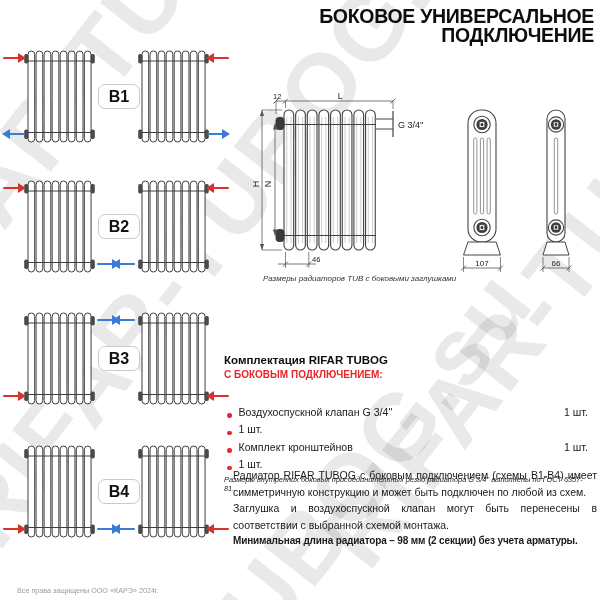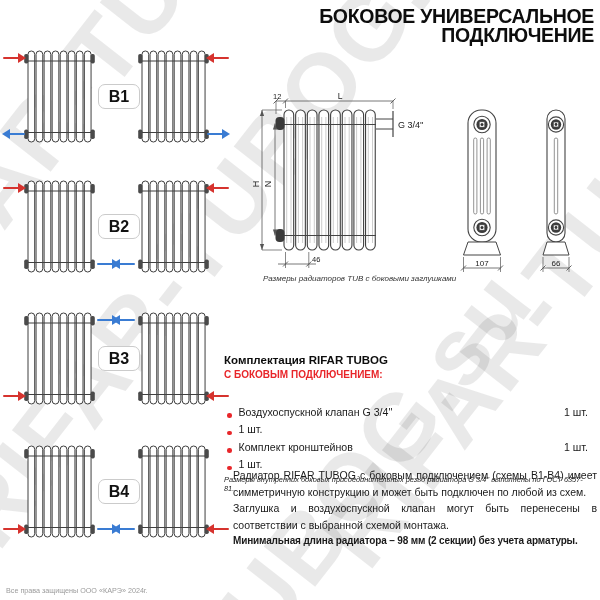--- a/index.html
+++ b/index.html
@@ -65,21 +65,21 @@
   .kit-qty{flex:0 0 auto;}
   .kit-note{font-style:italic;font-size:7.4px;color:#222;margin-top:5px;}
 
   
   .descr{position:absolute;left:233px;top:467px;width:364px;font-size:10.5px;
          line-height:16.5px;text-align:justify;}
   .descr p{margin:0;}
   .descr .bold-line{font-weight:700;font-size:10px;letter-spacing:-0.15px;white-space:nowrap;}
 
   
-  .copyright{position:absolute;left:6px;top:586px;font-size:7.2px;color:#9b9b9b;}
+  .copyright{position:absolute;left:17px;top:586px;font-size:7.2px;color:#9b9b9b;}
 </style>
 </head>
 <body>
 
 <div class="page">
 
   <div class="watermark">
     <span class="wm b1">RIFAR-TUBOG.su</span>
     <span class="wm b2">RIFAR-TUBOG.su</span>
     <span class="wm b3">RIFAR-TUBOG.su</span>

